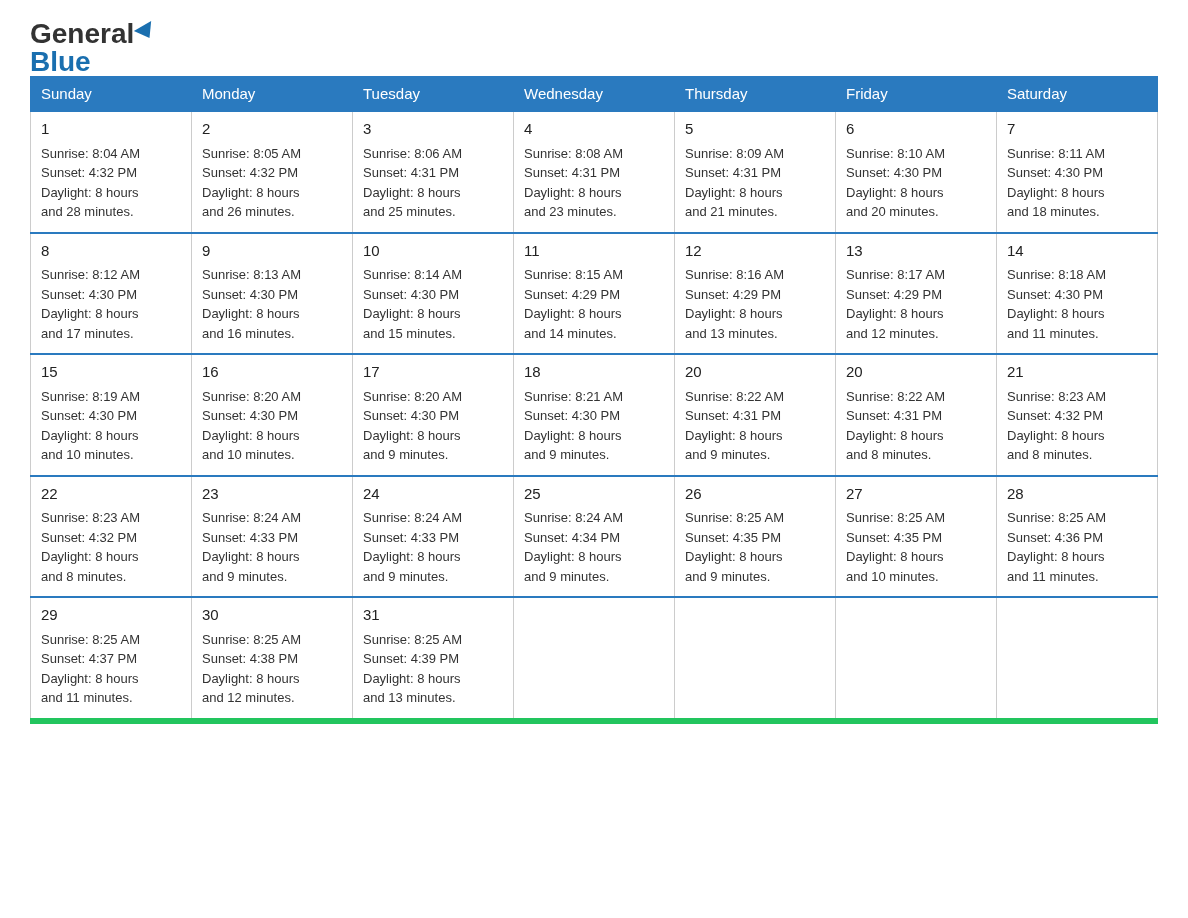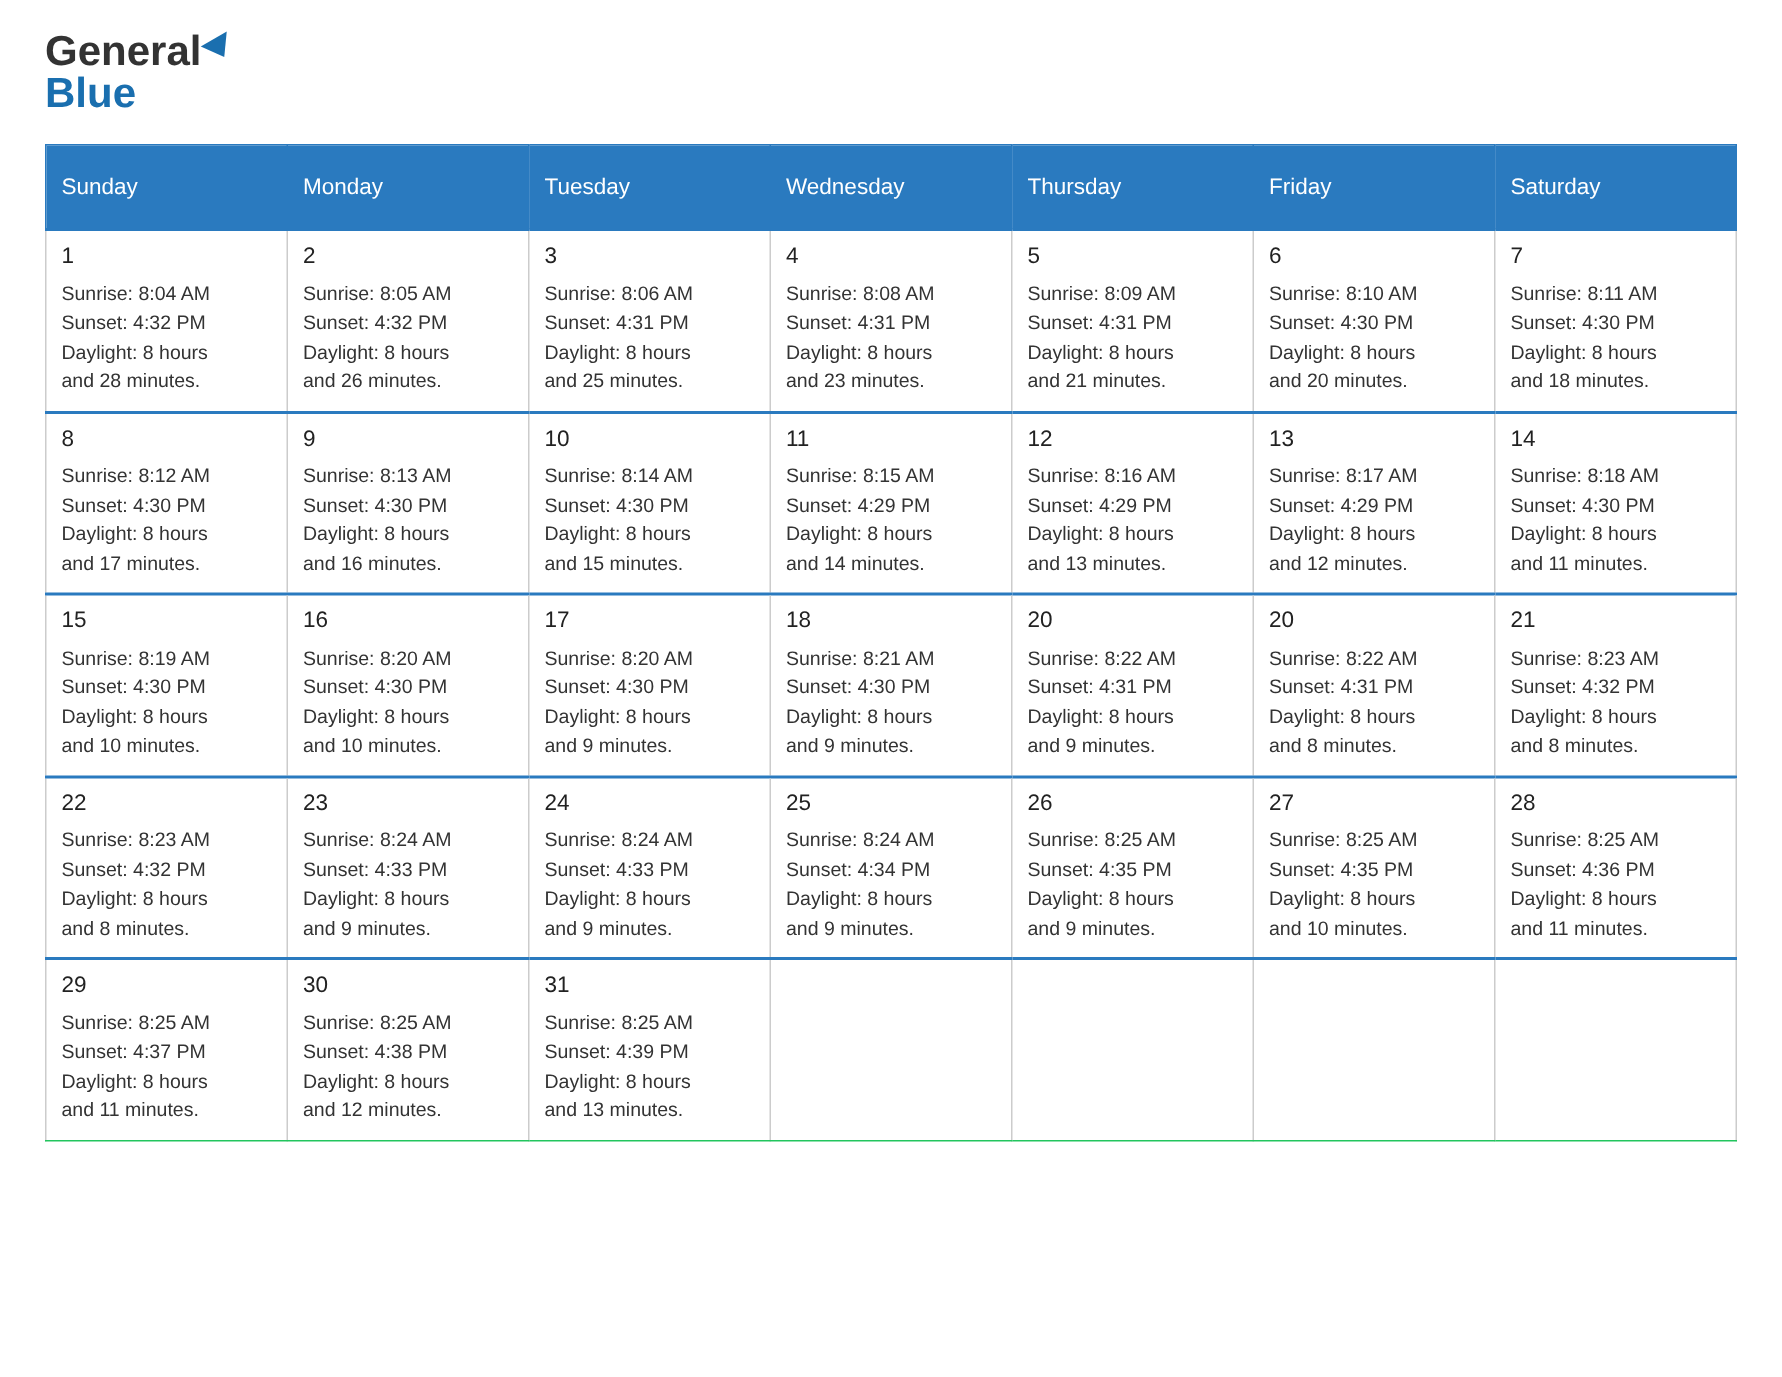--- a/index.html
+++ b/index.html
@@ -7,21 +7,20 @@
       font-family: Arial, Helvetica, sans-serif;
       background: #fff;
       padding: 20px 30px;
       width: 1188px;
       min-height: 918px;
     }
     .header {
       display: flex;
       justify-content: space-between;
       align-items: center;
-      margin-bottom: 20px;
     }
     .logo {
       display: flex;
       flex-direction: column;
       align-items: flex-start;
     }
     .logo-general {
       font-size: 28px;
       font-weight: bold;
       color: #333;
@@ -69,21 +68,21 @@
       border-collapse: collapse;
       table-layout: fixed;
     }
     thead tr {
       background-color: #2a7abf;
     }
     thead th {
       color: #fff;
       font-size: 15px;
       font-weight: normal;
-      padding: 19px 10px;
+      padding: 8px 10px;
       text-align: left;
       border: 1px solid #2a7abf;
     }
     tbody tr {
       vertical-align: top;
     }
     tbody td {
       padding: 6px 10px 10px 10px;
       border-left: 1px solid #ccc;
       border-right: 1px solid #ccc;
@@ -99,21 +98,21 @@
       font-size: 15px;
       font-weight: normal;
       display: block;
       margin-bottom: 3px;
     }
     .day-info {
       font-size: 13px;
       color: #333;
     }
     tbody tr:last-child td {
-      border-bottom: 1px solid #22c55e;
+      border-bottom: 6px solid #22c55e;
       margin-left: 40px;
     }
   </style>
 </head>
 <body>
 
 <div class="header">
   <div class="logo">
     <div class="logo-row">
       <span class="logo-general">General</span>

